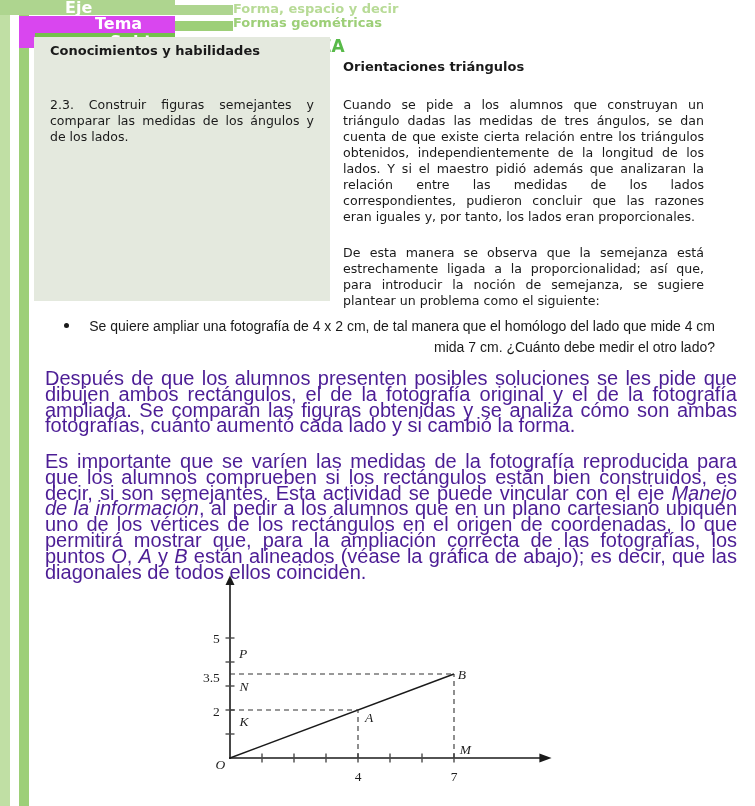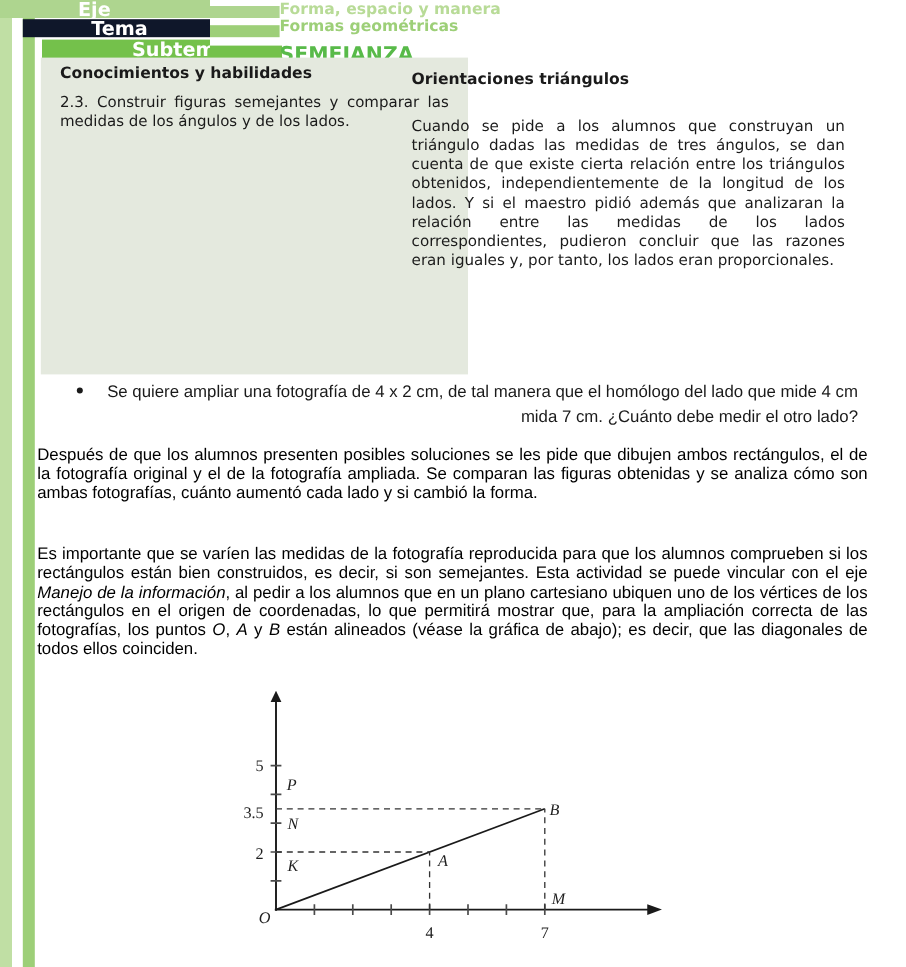--- a/index.html
+++ b/index.html
@@ -9,50 +9,50 @@
 
   
   .strip-outer{left:0;top:0;width:10px;height:806px;background:#c0dfa4;}
   .strip-inner{left:19px;top:13px;width:10px;height:793px;background:#9dcf78;}
 
   
   .bar{font-family:"DejaVu Sans","Liberation Sans",sans-serif;font-weight:bold;
        color:#ffffff;font-size:16px;}
   .bar-eje{left:0;top:0;width:175px;height:15px;background:#aed58f;line-height:15px;padding-left:65px;box-sizing:border-box;}
   .conn-eje{left:175px;top:5px;width:58px;height:10px;background:#aed58f;}
-  .bar-tema{left:19px;top:16px;width:156px;height:15px;background:#0f172a;line-height:15px;padding-left:57px;box-sizing:border-box;}
+  .bar-tema{left:19px;top:16px;width:156px;height:32px;background:#d946ef;line-height:15px;padding-left:76px;box-sizing:border-box;}
   .conn-tema{left:175px;top:21px;width:58px;height:10px;background:#9dcf78;}
   .bar-subtema{left:35px;top:33px;width:140px;height:17px;background:#74c14b;line-height:17px;padding-left:75px;box-sizing:border-box;}
   .conn-subtema{left:175px;top:38px;width:60px;height:12px;background:#74c14b;}
 
   .hdr-title{font-family:"DejaVu Sans","Liberation Sans",sans-serif;font-weight:bold;font-size:13px;white-space:nowrap;}
   .title-eje{left:233px;top:1px;color:#b8db97;}
   .title-tema{left:233px;top:15px;color:#9dcf78;}
   .title-subtema{left:233px;top:36px;color:#58ba49;font-size:17px;}
 
   
-  .knowledge-box{left:34px;top:48px;width:356px;height:264px;background:#e4e9de;
+  .knowledge-box{left:34px;top:37px;width:296px;height:264px;background:#e4e9de;
                  box-sizing:border-box;padding:6px 16px 0 16px;}
   .col-heading{font-family:"DejaVu Sans","Liberation Sans",sans-serif;font-weight:bold;
                font-size:13px;color:#1a1a1a;}
   .knowledge-body{font-family:"DejaVu Sans","Liberation Sans",sans-serif;font-size:12.5px;
-                  line-height:16px;color:#1a1a1a;text-align:justify;margin-top:8px;}
+                  line-height:16px;color:#1a1a1a;text-align:justify;margin-top:39px;}
   .orient-col{left:343px;top:59px;width:361px;}
   .orient-par{font-family:"DejaVu Sans","Liberation Sans",sans-serif;font-size:12.6px;
               line-height:16px;color:#1a1a1a;text-align:justify;}
   .orient-par1{margin-top:23px;}
   .orient-par2{margin-top:20px;}
 
   
   .bullet-item{left:63px;top:316px;width:652px;text-align:right;}
   .bullet-dot{position:absolute;left:1px;top:7px;width:5px;height:5px;border-radius:50%;background:#1a1a1a;}
   .bullet-text{margin-left:15px;font-size:14px;line-height:21px;color:#1a1a1a;}
 
   
-  .body-par{left:31px;width:692px;font-size:14px;line-height:15.8px;color:#000000;text-align:justify;}
+  .body-par{left:45px;width:692px;font-size:20px;line-height:15.8px;color:#4c1d95;text-align:justify;}
   .body-par-1{top:371px;}
   .body-par-2{top:454px;}
   .it{font-style:italic;}
 
   
   .graph-wrap{left:185px;top:570px;width:380px;height:236px;}
   .axis{stroke:#1a1a1a;stroke-width:1.6;}
   .tick{stroke:#4a4a4a;stroke-width:1.4;}
   .dataline{stroke:#1a1a1a;stroke-width:1.4;}
   .dash{stroke:#333333;stroke-width:1.1;stroke-dasharray:5 4;}
@@ -63,21 +63,21 @@
 </head>
 <body>
 
 <div class="abs strip-outer"></div>
 <div class="abs strip-inner"></div>
 
 <div class="abs bar bar-eje">
   <span>Eje</span>
 </div>
 <div class="abs conn-eje"></div>
-<div class="abs hdr-title title-eje">Forma, espacio y manera</div>
+<div class="abs hdr-title title-eje">Forma, espacio y decir</div>
 
 <div class="abs bar bar-tema">
   <span>Tema</span>
 </div>
 <div class="abs conn-tema"></div>
 <div class="abs hdr-title title-tema">Formas geométricas</div>
 
 <div class="abs bar bar-subtema">
   <span>Subtema</span>
 </div>
@@ -85,20 +85,21 @@
 <div class="abs hdr-title title-subtema">SEMEJANZA</div>
 
 <div class="abs knowledge-box">
   <div class="col-heading">Conocimientos y habilidades</div>
   <div class="knowledge-body">2.3. Construir figuras semejantes y comparar las medidas de los ángulos y de los lados.</div>
 </div>
 
 <div class="abs orient-col">
   <div class="col-heading">Orientaciones triángulos</div>
   <div class="orient-par orient-par1">Cuando se pide a los alumnos que construyan un triángulo dadas las medidas de tres ángulos, se dan cuenta de que existe cierta relación entre los triángulos obtenidos, independientemente de la longitud de los lados. Y si el maestro pidió además que analizaran la relación entre las medidas de los lados correspondientes, pudieron concluir que las razones eran iguales y, por tanto, los lados eran proporcionales.</div>
+  <div class="orient-par orient-par2">De esta manera se observa que la semejanza está estrechamente ligada a la proporcionalidad; así que, para introducir la noción de semejanza, se sugiere plantear un problema como el siguiente:</div>
 </div>
 
 <div class="abs bullet-item">
   <span class="bullet-dot"></span>
   <div class="bullet-text">Se quiere ampliar una fotografía de 4 x 2 cm, de tal manera que el homólogo del lado que mide 4 cm mida 7 cm. ¿Cuánto debe medir el otro lado?</div>
 </div>
 
 <div class="abs body-par body-par-1"><span>Después de que los alumnos presenten posibles soluciones se les pide que dibujen ambos rectángulos, el de la fotografía original y el de la fotografía ampliada. Se comparan las figuras obtenidas y se analiza cómo son ambas fotografías, cuánto aumentó cada lado y si cambió la forma.</span></div>
 <div class="abs body-par body-par-2"><span>Es importante que se varíen las medidas de la fotografía reproducida para que los alumnos comprueben si los rectángulos están bien construidos, es decir, si son semejantes. Esta actividad se puede vincular con el eje </span><span class="it">Manejo de la información</span><span>, al pedir a los alumnos que en un plano cartesiano ubiquen uno de los vértices de los rectángulos en el origen de coordenadas, lo que permitirá mostrar que, para la ampliación correcta de las fotografías, los puntos </span><span class="it">O</span><span>, </span><span class="it">A</span><span> y </span><span class="it">B</span><span> están alineados (véase la gráfica de abajo); es decir, que las diagonales de todos ellos coinciden.</span></div>
 

